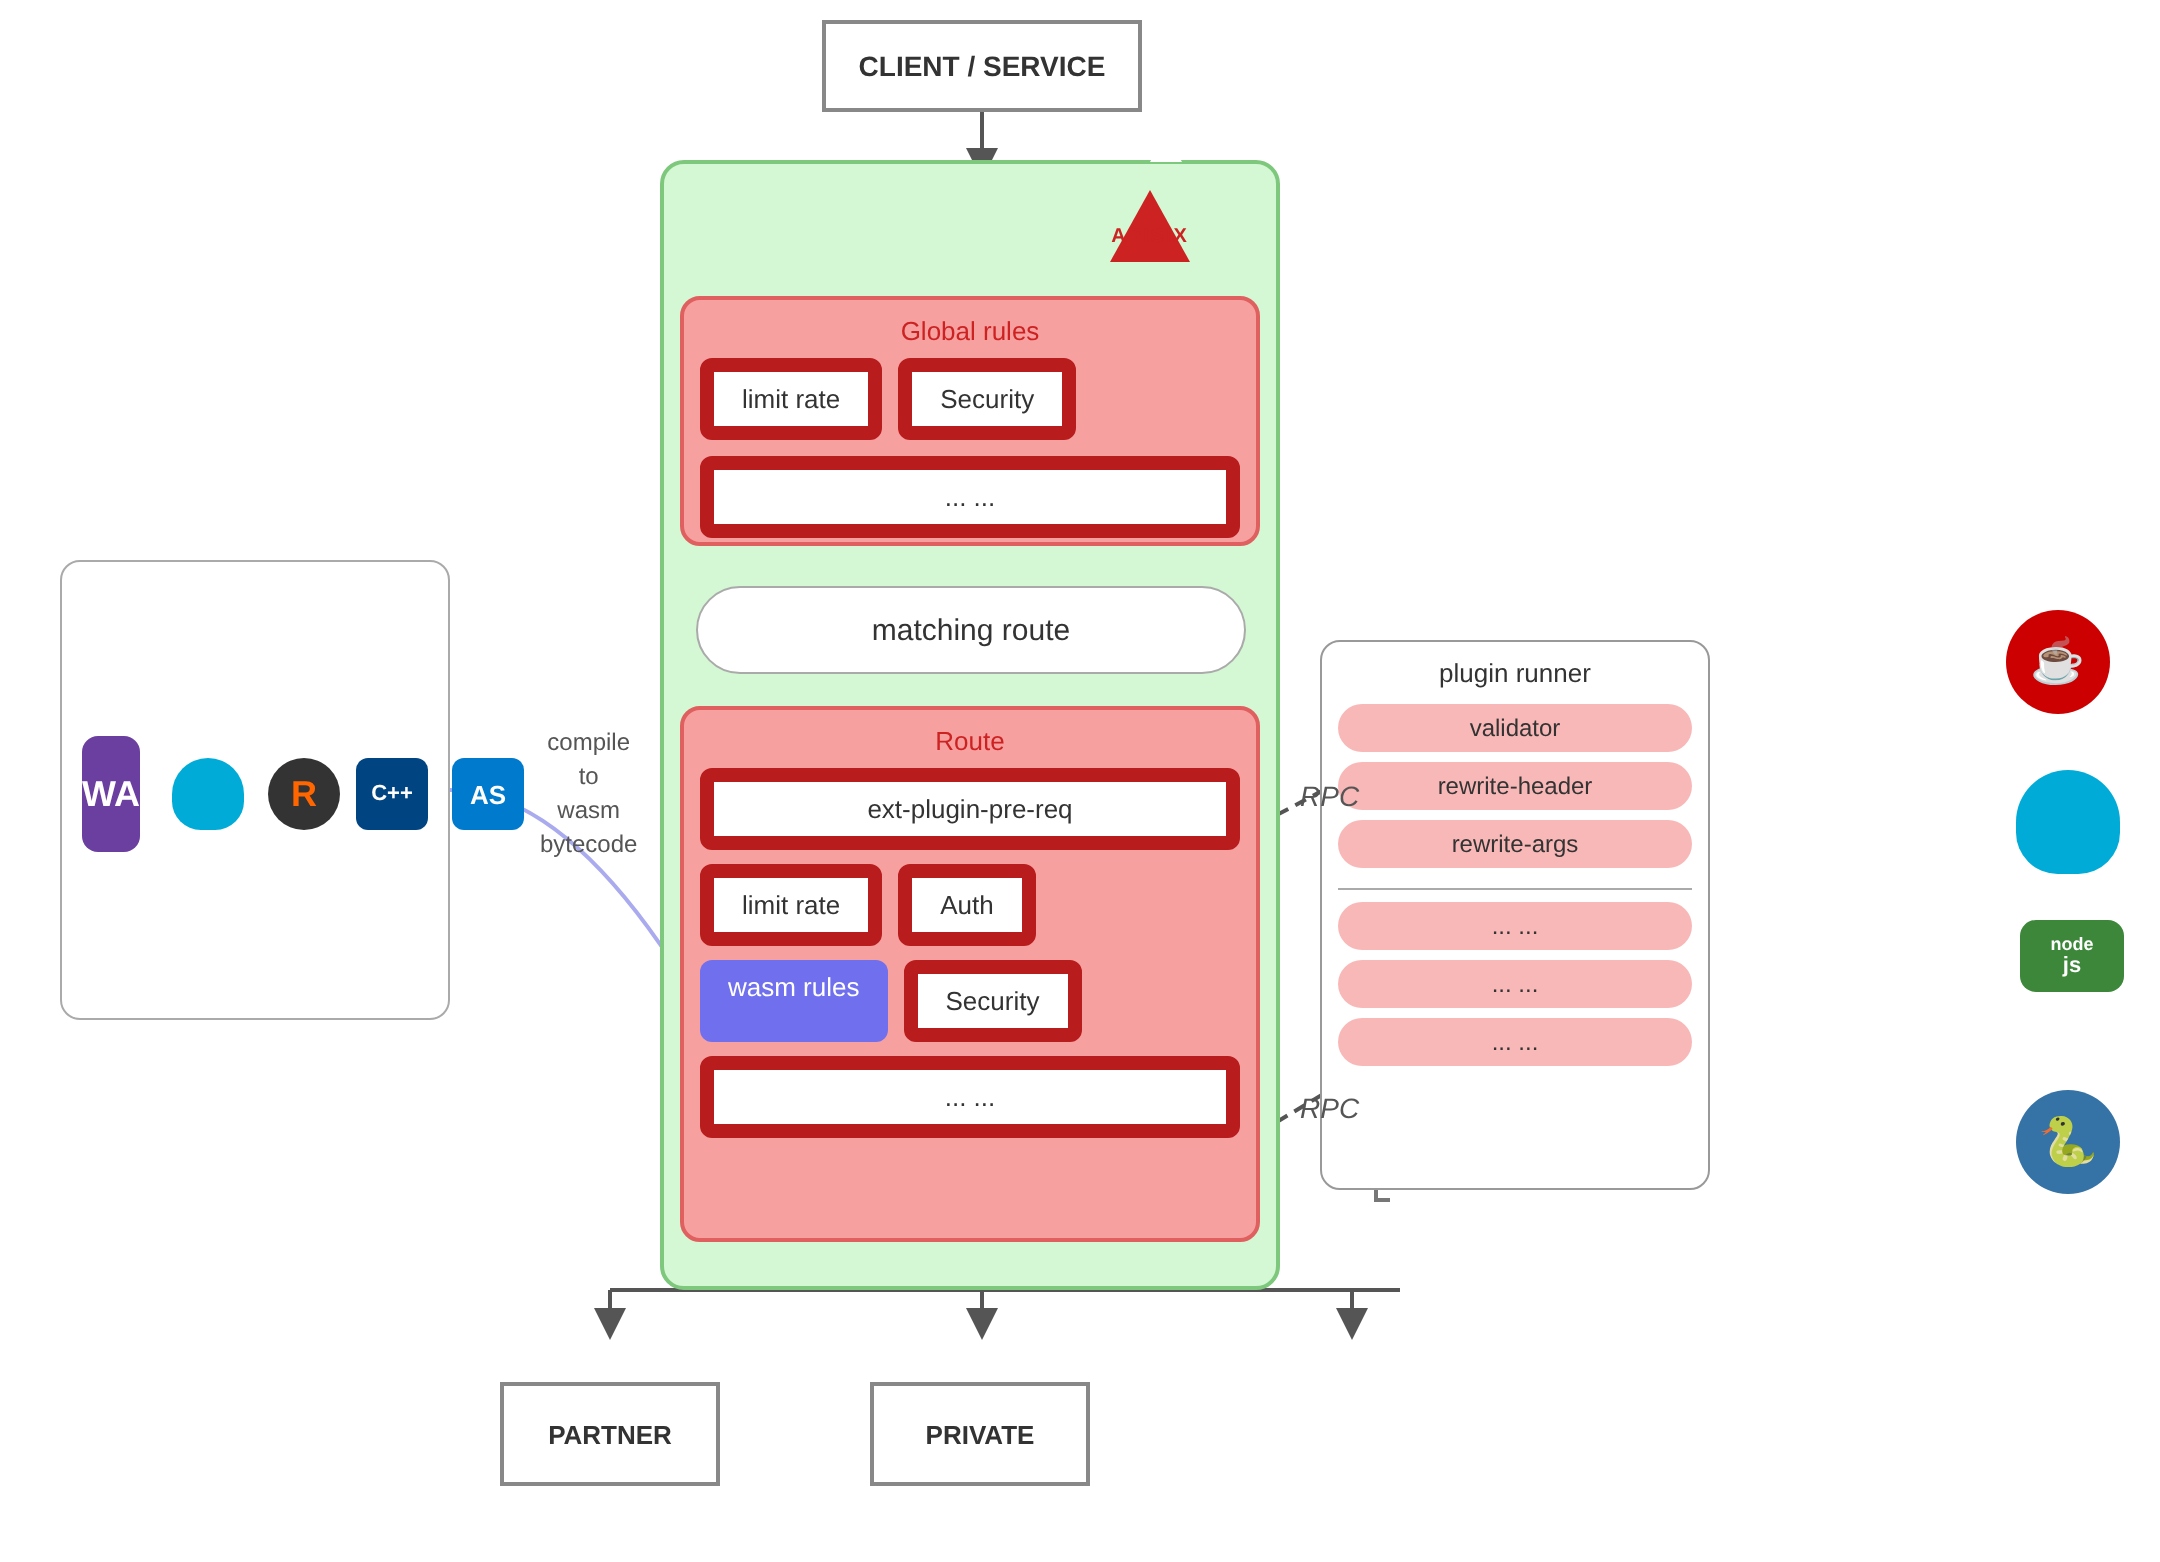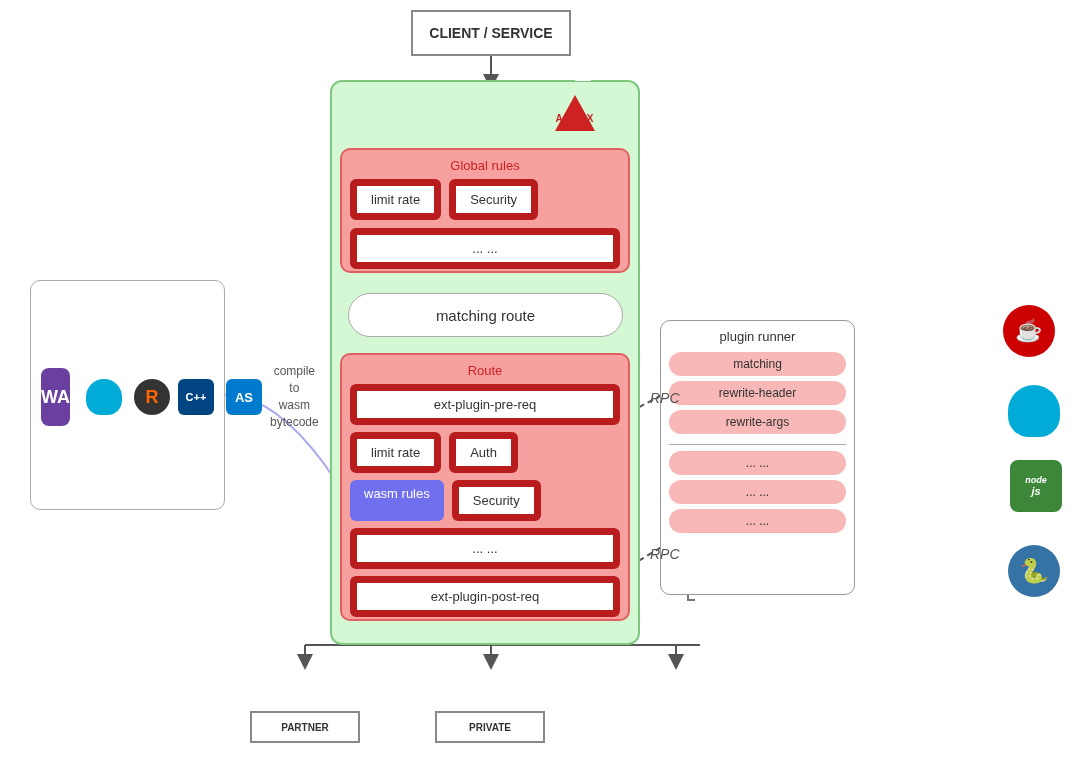--- a/index.html
+++ b/index.html
@@ -313,31 +313,30 @@
       justify-content: center;
       color: #fff;
       font-size: 22px;
       font-weight: bold;
     }
     .node-icon {
       position: absolute;
       top: 460px;
       right: 18px;
       width: 52px;
-      height: 52px;
+      height: 36px;
       background: #3c873a;
       border-radius: 8px;
       display: flex;
       align-items: center;
       justify-content: center;
       color: #fff;
       font-size: 11px;
       font-weight: bold;
       flex-direction: column;
-      font-style: italic;
     }
     .python-icon {
       position: absolute;
       top: 545px;
       right: 20px;
       width: 52px;
       height: 52px;
       background: #3572a5;
       border-radius: 50%;
       display: flex;
@@ -346,27 +345,27 @@
       color: #ffde57;
       font-size: 24px;
       font-weight: bold;
     }
 
     
     .bottom-box {
       position: absolute;
       bottom: 38px;
       width: 110px;
-      height: 32px;
+      height: 52px;
       border: 2px solid #888;
       background: #fff;
       display: flex;
       align-items: center;
       justify-content: center;
-      font-size: 10px;
+      font-size: 13px;
       font-weight: bold;
       color: #333;
     }
     .partner-box { left: 250px; }
     .private-box { left: 435px; }
     .public-box { left: 620px; }
 
     
     .rpc-label {
       position: absolute;
@@ -458,30 +457,27 @@
 
       <div class="route-row">
         <div class="pill pill-blue">wasm rules</div>
         <div class="pill">Security</div>
       </div>
 
       <div class="route-row">
         <div class="pill" style="width:100%;text-align:center;">... ...</div>
       </div>
 
-      <div class="route-row">
-        <div class="pill" style="width:100%;text-align:center;">ext-plugin-post-req</div>
-      </div>
     </div>
   </div>
 
   <div class="plugin-runner-box">
     <div class="plugin-runner-label">plugin runner</div>
     <div class="plugin-runner-section">
-      <div class="runner-pill">matching</div>
+      <div class="runner-pill">validator</div>
       <div class="runner-pill">rewrite-header</div>
       <div class="runner-pill">rewrite-args</div>
     </div>
     <hr class="runner-divider">
     <div class="plugin-runner-section">
       <div class="runner-pill">... ...</div>
       <div class="runner-pill">... ...</div>
       <div class="runner-pill">... ...</div>
     </div>
   </div>

